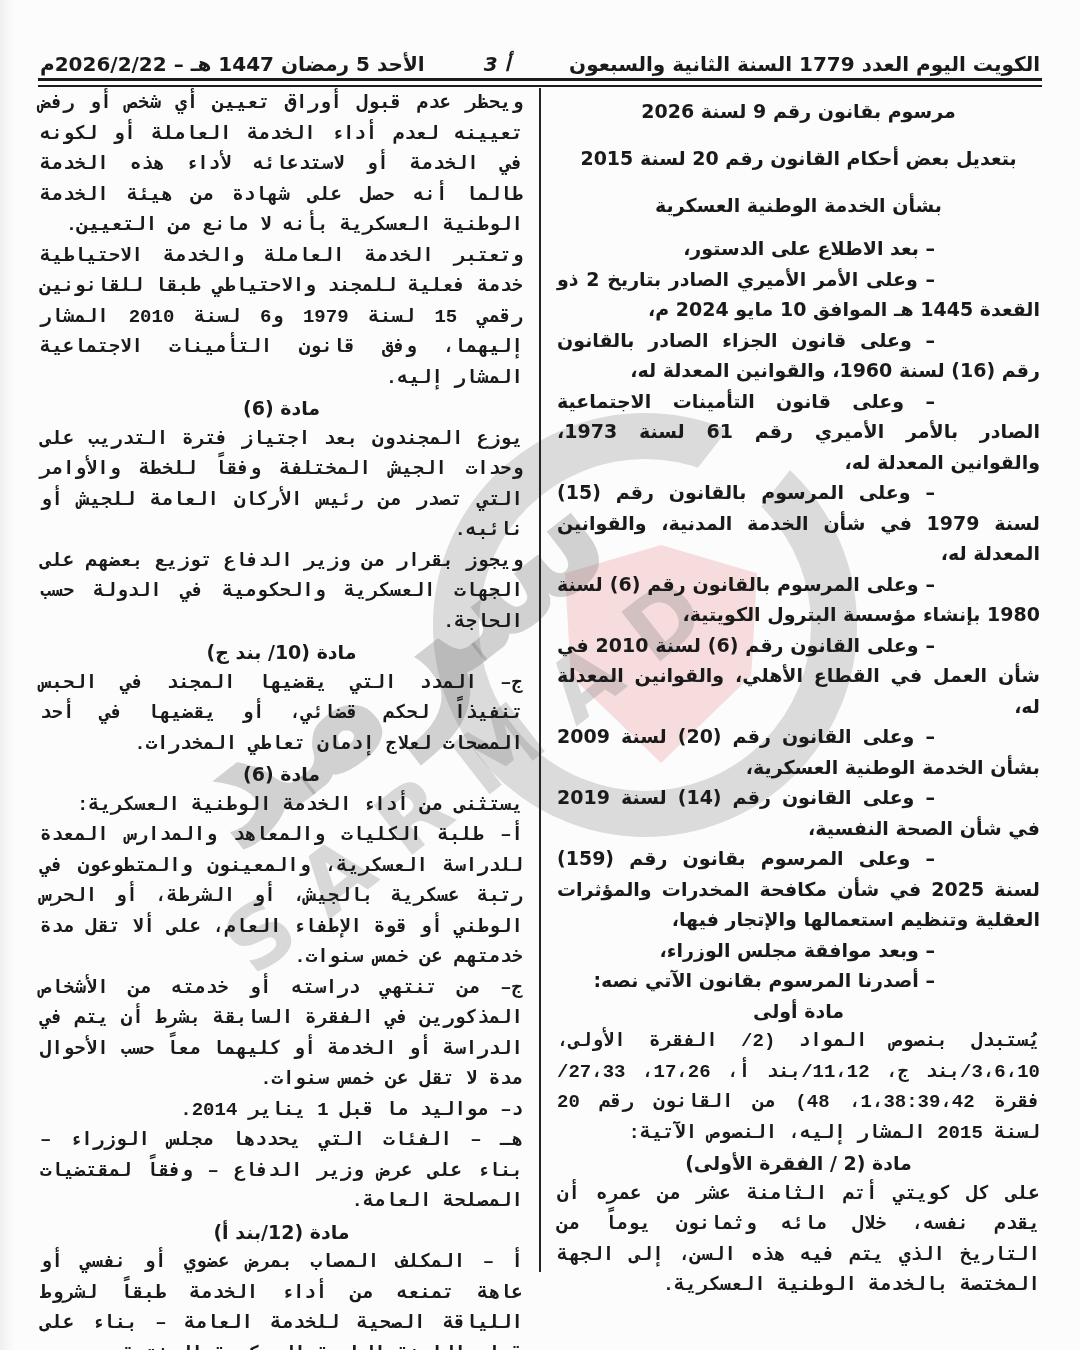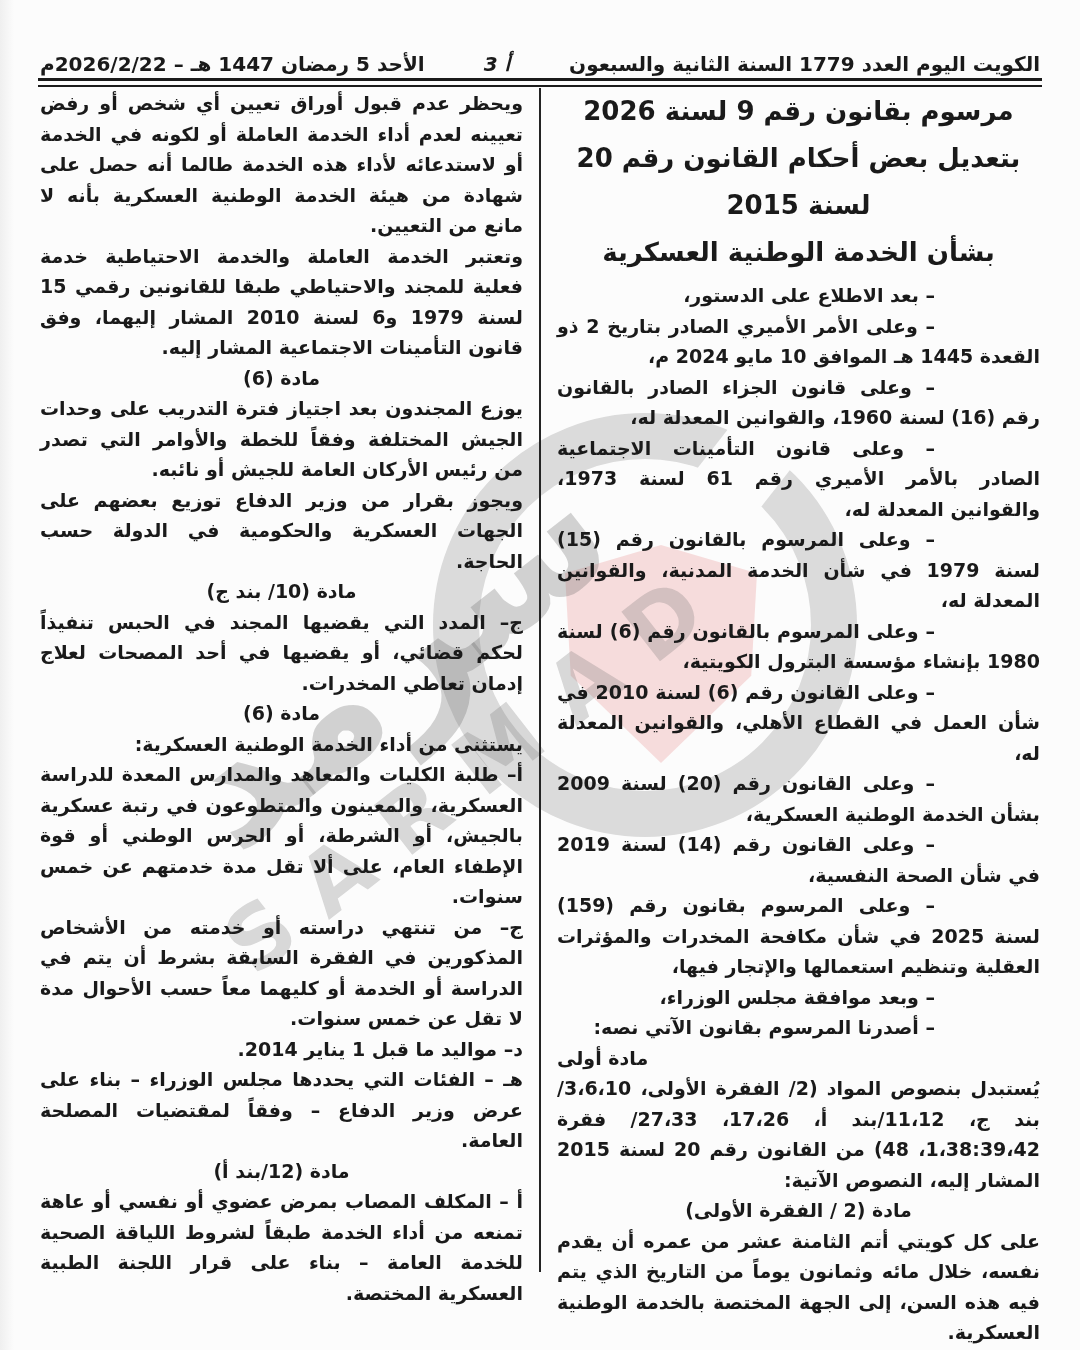--- a/index.html
+++ b/index.html
@@ -54,26 +54,26 @@
     position:absolute;top:88px;width:483px;direction:rtl;z-index:1;
     font-weight:bold;font-size:19px;line-height:30.5px;
   }
   .col-right{left:557px;}
   .col-left{left:40px;}
   .col-divider{
     position:absolute;left:539px;top:88px;width:2px;height:1184px;
     background:#242424;z-index:1;
   }
   .blk{margin:0;padding:0;}
-  .title{text-align:center;font-size:26px;line-height:47px;}
+  .title{text-align:center;font-size:19px;line-height:47px;}
   .title-gap{height:4px;}
   .bullet{text-align:justify;text-justify:inter-word;text-indent:105px;}
-  .para{text-align:justify;text-justify:inter-word;}
+  .para{text-align:justify;text-justify:inter-word;font-family:Liberation Mono, monospace;}
   .heading{text-align:center;}
-  .center-heading{text-align:left;}
+  .center-heading{text-align:center;}
 </style>
 </head>
 <body>
 
 <div class="scan-edge"></div>
 
 <div class="wm-ring"></div>
 <div class="wm-notch"></div>
 <div class="wm-shield"></div>
 <div class="wm-text">

